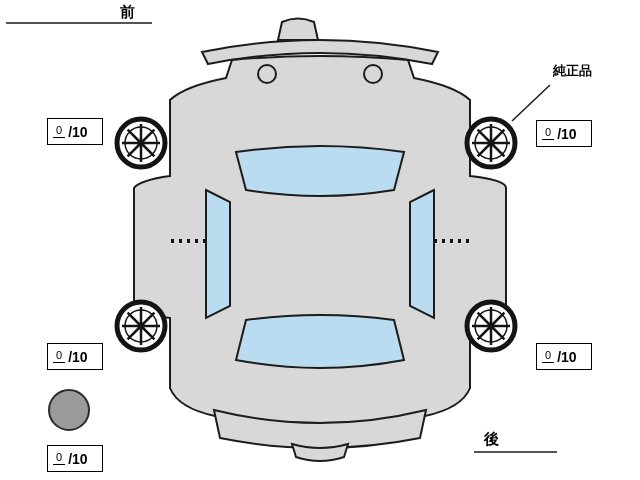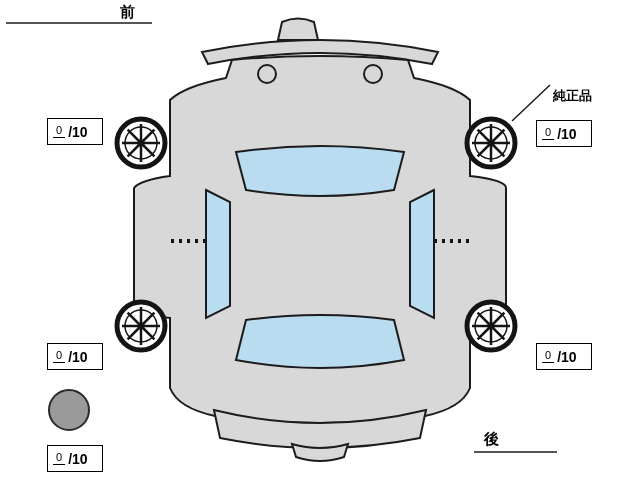--- a/index.html
+++ b/index.html
@@ -159,21 +159,21 @@
         <line x1="0" y1="0" x2="-19" y2="0"></line>
           <line x1="0" y1="0" x2="-13.4" y2="-13.4"></line>
         <line x1="0" y1="0" x2="0" y2="-19"></line>
           <line x1="0" y1="0" x2="13.4" y2="-13.4"></line>
       </g>
       <circle r="3.5" fill="#141414"></circle>
     </g>
   </svg>
 
   <div class="label label-front" style="left:120px; top:3px;">前</div>
-  <div class="label label-genuine" style="left:553px; top:62px;margin-top:25px;">純正品</div>
+  <div class="label label-genuine" style="left:553px; top:62px;">純正品</div>
   <div class="label label-rear" style="left:484px; top:430px;">後</div>
 
   <div class="score-box" style="left:47px; top:118px;">
     <span class="score-val">0</span>
     <span class="score-denom">/10</span>
   </div>
   <div class="score-box" style="left:536px; top:120px;">
     <span class="score-val">0</span>
     <span class="score-denom">/10</span>
   </div>

